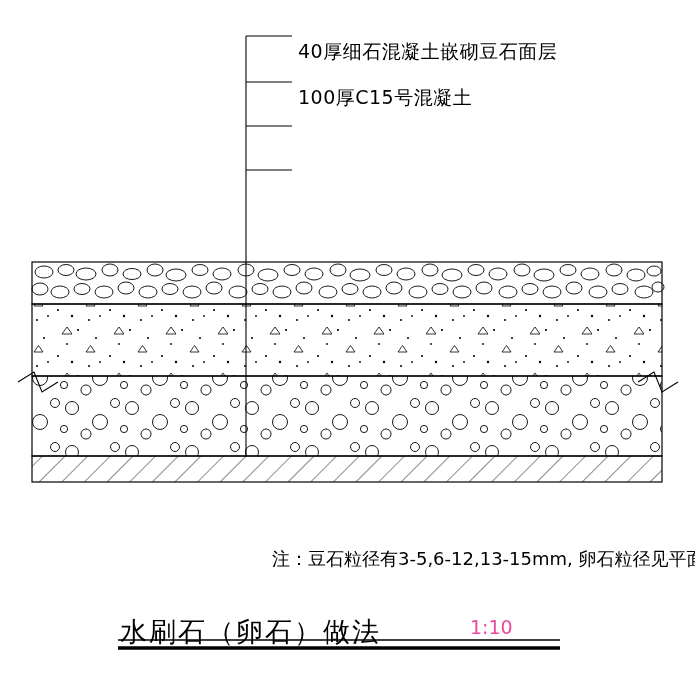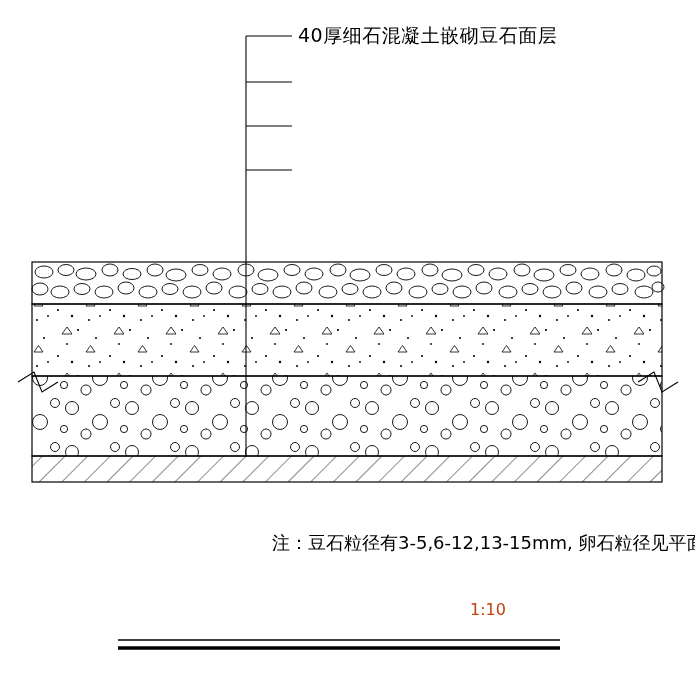--- a/index.html
+++ b/index.html
@@ -22,21 +22,21 @@
   svg.drawing {
     position: absolute;
     left: 0;
     top: 0;
     width: 695px;
     height: 695px;
   }
   .anno-layer {
     position: absolute;
     left: 0;
-    top: 0;
+    top: 16px;
     width: 695px;
     height: 520px;
     pointer-events: none;
   }
   .anno {
     position: absolute;
     font-family: "DejaVu Sans", sans-serif;
     font-size: 19px;
     line-height: 22px;
     white-space: nowrap;
@@ -60,23 +60,23 @@
     font-size: 27px;
     letter-spacing: 2px;
     white-space: nowrap;
     color: #000;
   }
   .scale-text {
     position: absolute;
     left: 470px;
     top: 600px;
     font-family: "DejaVu Sans", sans-serif;
-    font-size: 16px;
-    white-space: nowrap;
-    color: #c2410c;
+    font-size: 19px;
+    white-space: nowrap;
+    color: #ec4899;
   }
 </style>
 </head>
 <body>
 
 <div id="stage">
 
   <svg class="drawing" viewBox="0 0 695 695">
     <defs>
 
@@ -200,20 +200,22 @@
     </g>
 
     <g>
       <line x1="118" y1="640" x2="560" y2="640" stroke="#000" stroke-width="1.3"></line>
       <line x1="118" y1="648" x2="560" y2="648" stroke="#000" stroke-width="3.5"></line>
     </g>
   </svg>
 
   <div class="anno-layer">
     <div class="anno" style="left:298px; top:24px;">40厚细石混凝土嵌砌豆石面层</div>
+    <div class="anno" style="left:298px; top:70px;">100厚C15号混凝土</div>
 
     <div class="note">注：豆石粒径有3-5,6-12,13-15mm, 卵石粒径见平面图</div>
 
+    <div class="title-text">水刷石（卵石）做法</div>
 
     <div class="scale-text">1:10</div>
   </div>
 
 </div>
 
 </body></html>

